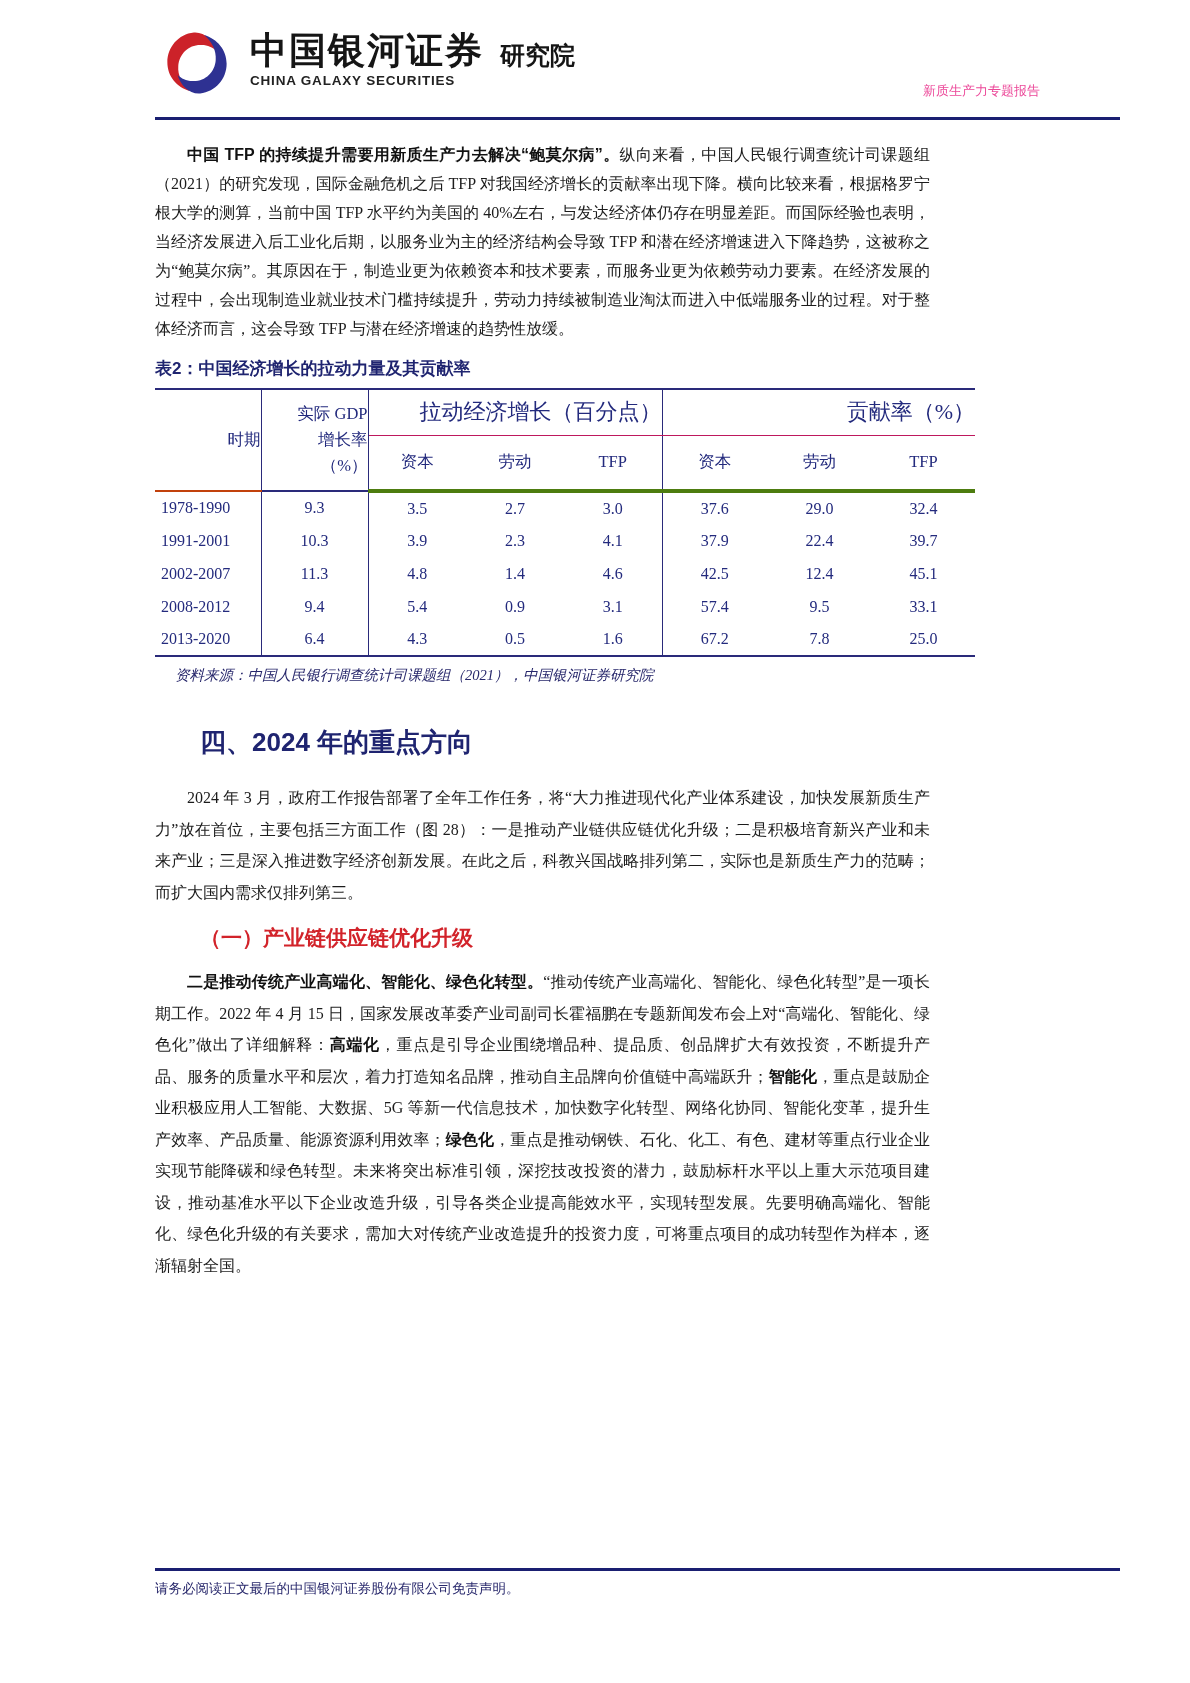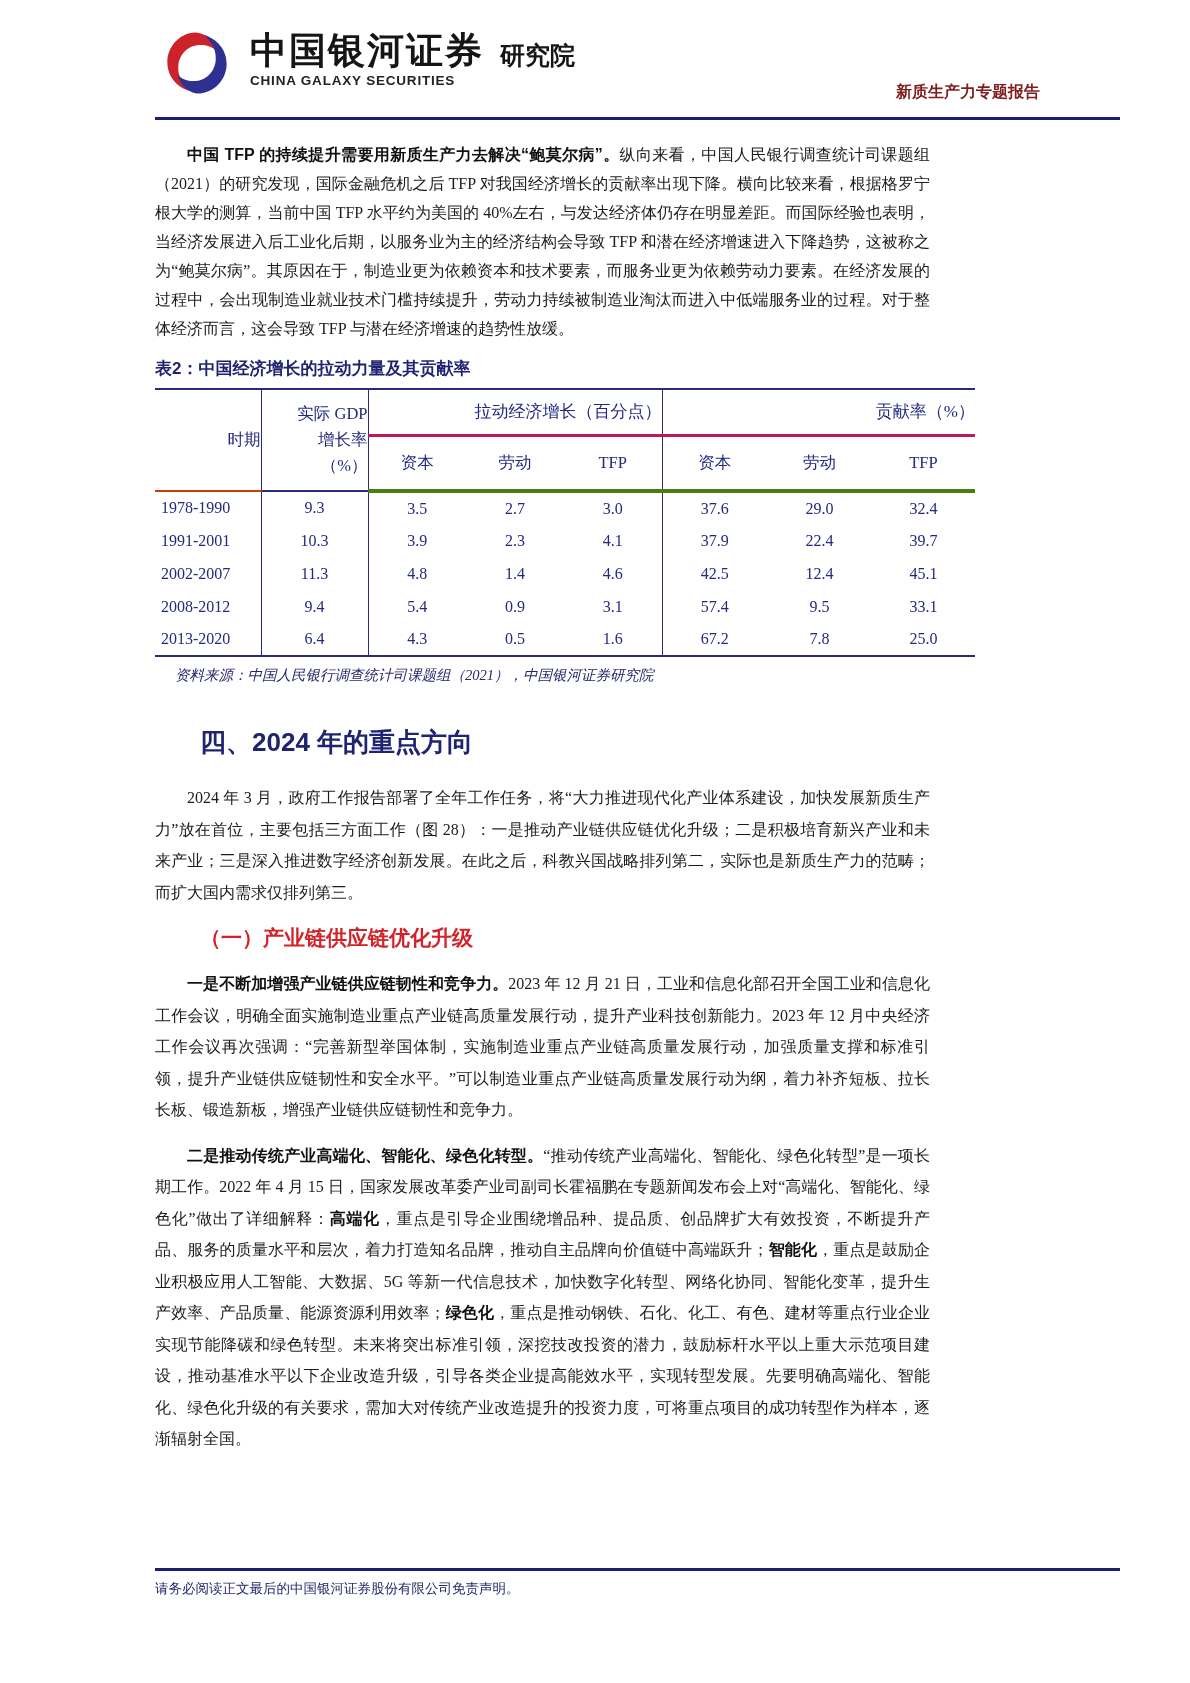--- a/index.html
+++ b/index.html
@@ -14,22 +14,22 @@
   .logo-swirl { width:78px; height:78px; flex:0 0 auto; }
   .brand-text { margin-left:14px; padding-top:8px; }
   .brand-row { display:flex; align-items:flex-end; }
   .brand-cn { font-family:"Liberation Sans","DejaVu Sans",sans-serif; font-weight:bold;
               font-size:37px; letter-spacing:2px; color:#151515; line-height:1; }
   .brand-suffix { font-family:"Liberation Sans","DejaVu Sans",sans-serif; font-weight:bold;
               font-size:25px; color:#151515; margin-left:16px; line-height:1.1; }
   .brand-en { font-family:"Liberation Sans","DejaVu Sans",sans-serif; font-weight:bold;
               font-size:13.5px; letter-spacing:0.8px; color:#222; margin-top:4px; }
   .report-tag { position:absolute; right:80px; top:82px;
-              font-family:"Liberation Sans","DejaVu Sans",sans-serif; font-weight:bold;
-              font-size:16px; color:#7f1d1d; }
+              font-family:"Liberation Sans","DejaVu Sans",sans-serif; font-weight:normal;
+              font-size:13px; color:#ec4899; }
   .header-rule { position:absolute; left:85px; top:117px; width:1025px; height:2.5px; background:#1a1f71; }
 
   
   .main-col { position:absolute; left:85px; top:140px; width:775px; }
   .body-p { font-size:16px; line-height:29px; text-align:justify; text-indent:2em; color:#1c1c1c; }
   .body-p .lead { font-family:"Liberation Sans","DejaVu Sans",sans-serif; font-weight:bold; color:#111; }
   .intro, .p2, .p3 { line-height:31.5px; }
   .intro { margin-top:22px; }
   .p2 { margin-top:16px; }
   .p3 { margin-top:14px; }
@@ -37,21 +37,21 @@
   
   .table-block { margin-top:14px; }
   .table-title { font-family:"Liberation Sans","DejaVu Sans",sans-serif; font-weight:bold;
                  font-size:17px; color:#1f2470; margin-bottom:8px;margin-top:8px; }
   .rpt-table { border-collapse:collapse; width:820px; color:#232a7d;
                border-top:2px solid #2a2a7a; border-bottom:2px solid #2a2a7a;
                font-size:16.5px; }
   .rpt-table th { font-weight:normal; }
   .rpt-table .vr { border-right:1px solid #2a2a7a; }
   .rpt-table .grp th { height:46px; text-align:right; vertical-align:middle; }
-  .rpt-table .group { border-bottom:3px solid #be185d; font-size:17px; }
+  .rpt-table .group { border-bottom:1px solid #be185d; font-size:22px; }
   .rpt-table .sub th { height:56px; text-align:center; vertical-align:middle; border-bottom:4px solid #4d7c0f;margin-left:34px; }
   .rpt-table .th-period { text-align:left; padding-left:6px; vertical-align:middle; border-bottom:2px solid #c2410c; }
   .rpt-table .th-gdp { text-align:center; vertical-align:middle; border-bottom:2px solid #2a2a7a; }
   .rpt-table .th-gdp div { line-height:26px; }
   .rpt-table tbody td { height:33px; text-align:center; vertical-align:middle; font-size:16px; }
   .rpt-table tbody .period { text-align:left; padding-left:6px; }
   .source-note { font-style:italic; font-size:14.5px; color:#27276b; margin:9px 0 0 20px; }
 
   
   .sec-heading { font-family:"Liberation Sans","DejaVu Sans",sans-serif; font-weight:bold;
@@ -179,21 +179,20 @@
       </table>
       <div class="source-note">资料来源：中国人民银行调查统计司课题组（2021），中国银河证券研究院</div>
     </section>
 
     <h2 class="sec-heading">四、2024 年的重点方向</h2>
 
     <p class="body-p intro">2024 年 3 月，政府工作报告部署了全年工作任务，将“大力推进现代化产业体系建设，加快发展新质生产力”放在首位，主要包括三方面工作（图 28）：一是推动产业链供应链优化升级；二是积极培育新兴产业和未来产业；三是深入推进数字经济创新发展。在此之后，科教兴国战略排列第二，实际也是新质生产力的范畴；而扩大国内需求仅排列第三。</p>
 
     <h3 class="sub-heading">（一）产业链供应链优化升级</h3>
 
-    <p class="body-p p2"><b class="lead">一是不断加增强产业链供应链韧性和竞争力。</b><span>2023 年 12 月 21 日，工业和信息化部召开全国工业和信息化工作会议，明确全面实施制造业重点产业链高质量发展行动，提升产业科技创新能力。2023 年 12 月中央经济工作会议再次强调：“完善新型举国体制，实施制造业重点产业链高质量发展行动，加强质量支撑和标准引领，提升产业链供应链韧性和安全水平。”可以制造业重点产业链高质量发展行动为纲，着力补齐短板、拉长长板、锻造新板，增强产业链供应链韧性和竞争力。</span></p>
 
     <p class="body-p p3"><b class="lead">二是推动传统产业高端化、智能化、绿色化转型。</b><span>“推动传统产业高端化、智能化、绿色化转型”是一项长期工作。2022 年 4 月 15 日，国家发展改革委产业司副司长霍福鹏在专题新闻发布会上对“高端化、智能化、绿色化”做出了详细解释：</span><b class="lead">高端化</b><span>，重点是引导企业围绕增品种、提品质、创品牌扩大有效投资，不断提升产品、服务的质量水平和层次，着力打造知名品牌，推动自主品牌向价值链中高端跃升；</span><b class="lead">智能化</b><span>，重点是鼓励企业积极应用人工智能、大数据、5G 等新一代信息技术，加快数字化转型、网络化协同、智能化变革，提升生产效率、产品质量、能源资源利用效率；</span><b class="lead">绿色化</b><span>，重点是推动钢铁、石化、化工、有色、建材等重点行业企业实现节能降碳和绿色转型。未来将突出标准引领，深挖技改投资的潜力，鼓励标杆水平以上重大示范项目建设，推动基准水平以下企业改造升级，引导各类企业提高能效水平，实现转型发展。先要明确高端化、智能化、绿色化升级的有关要求，需加大对传统产业改造提升的投资力度，可将重点项目的成功转型作为样本，逐渐辐射全国。</span></p>
 
   </div>
 
   <div class="footer-rule"></div>
   <div class="disclaimer">请务必阅读正文最后的中国银河证券股份有限公司免责声明。</div>
   <div class="page-num">16</div>
 
 </div>

